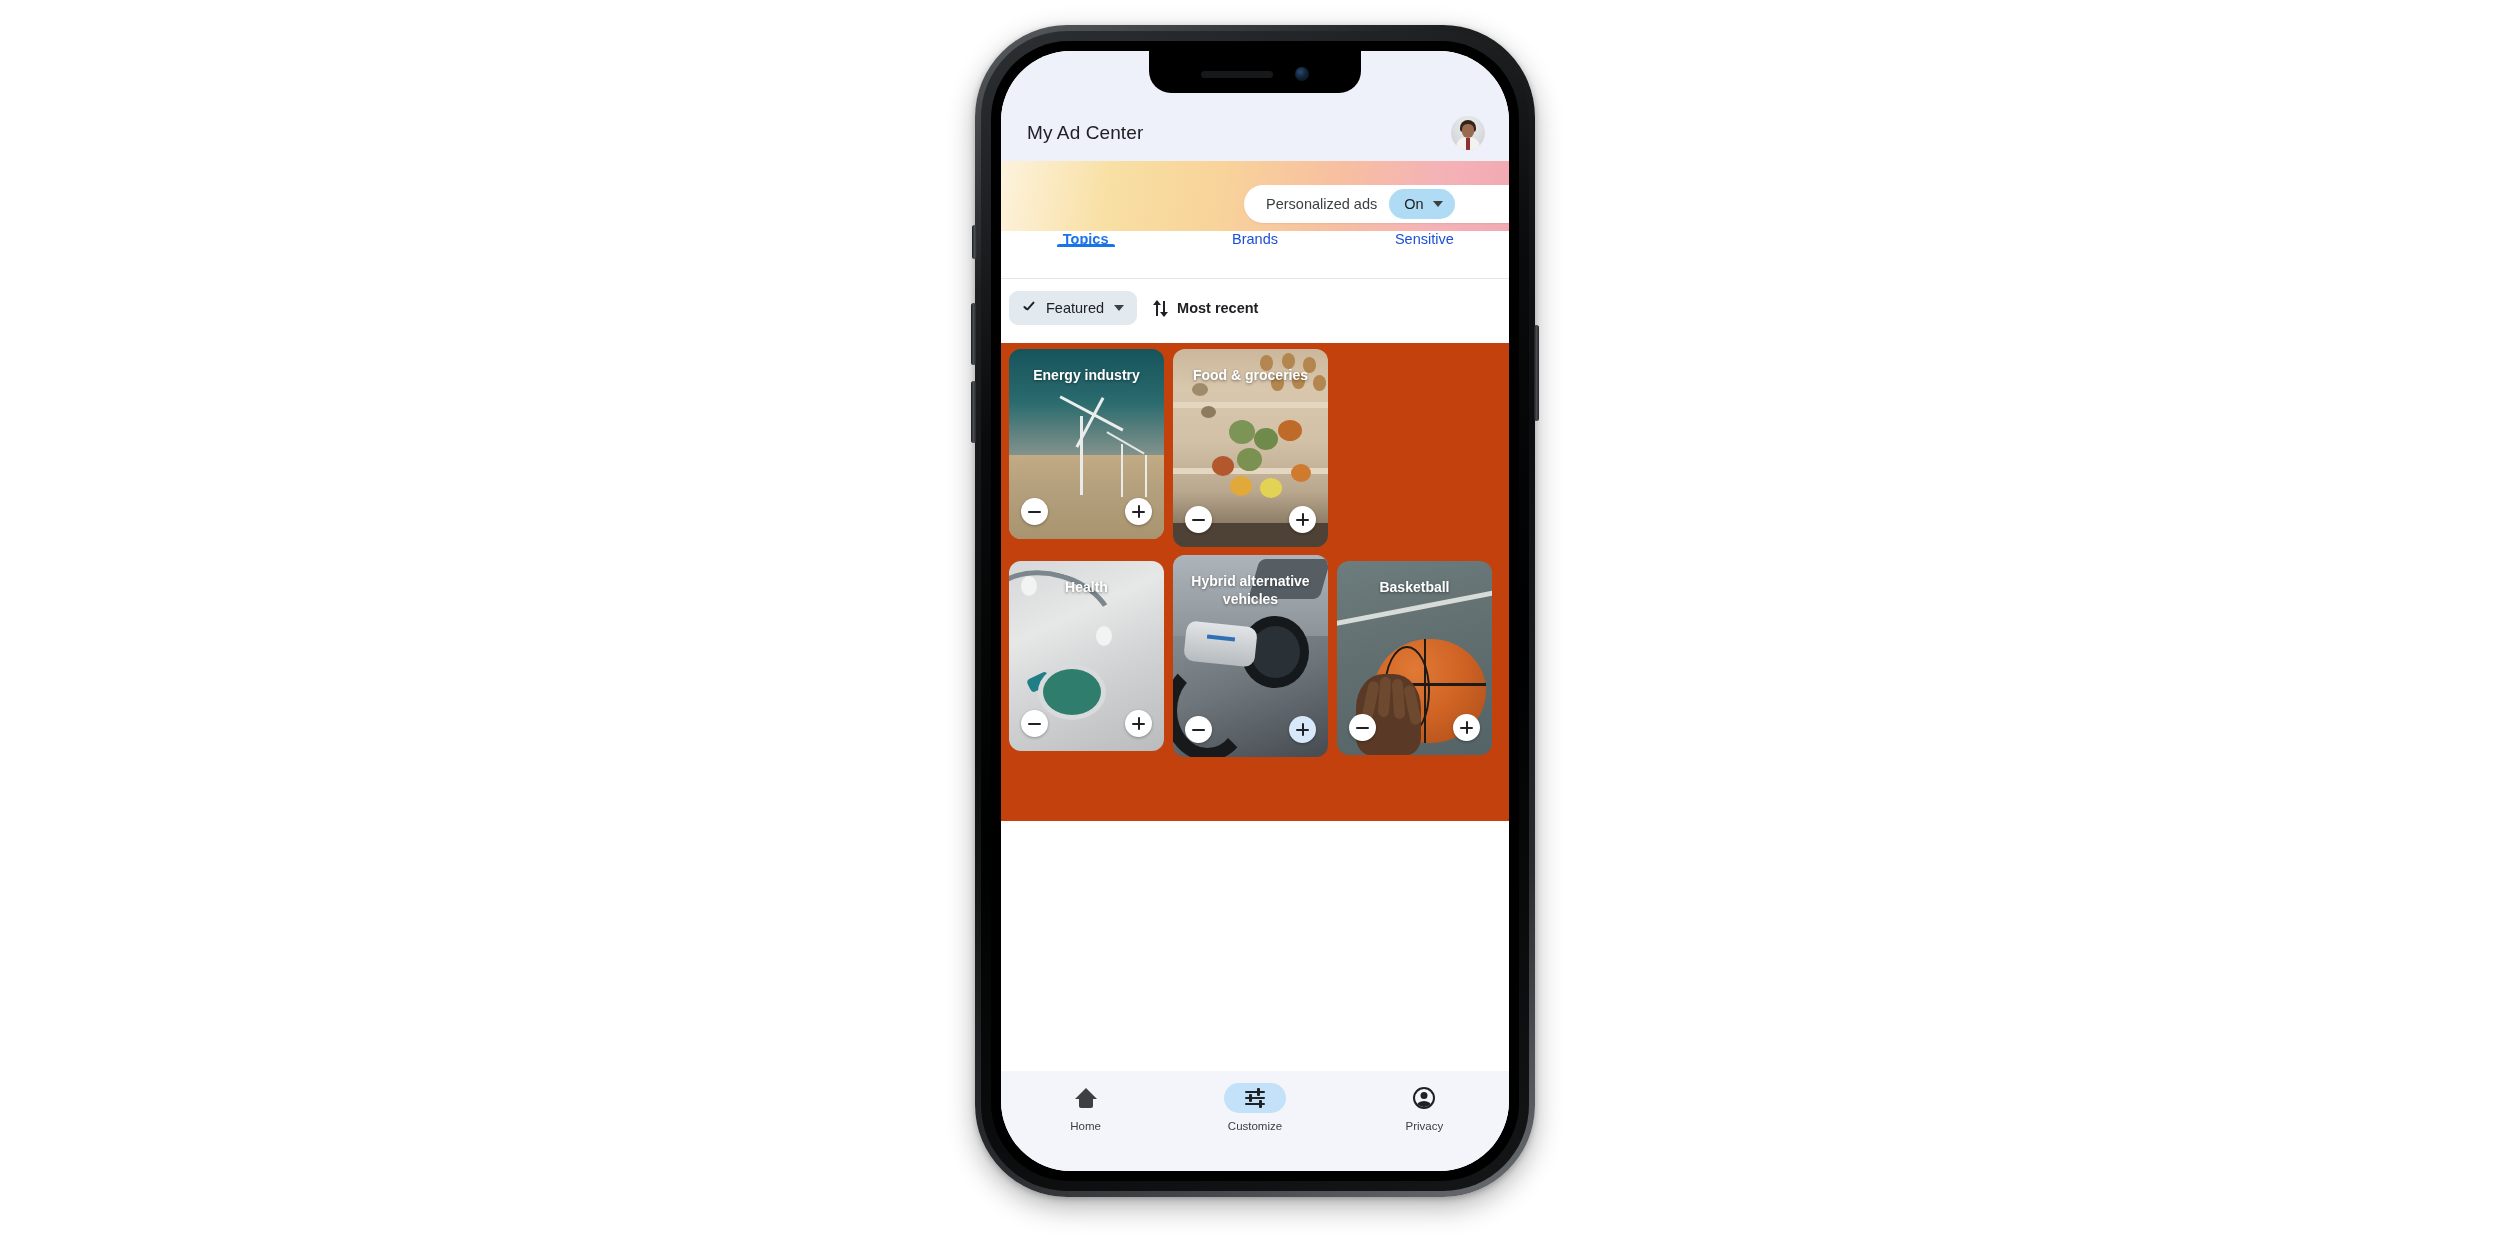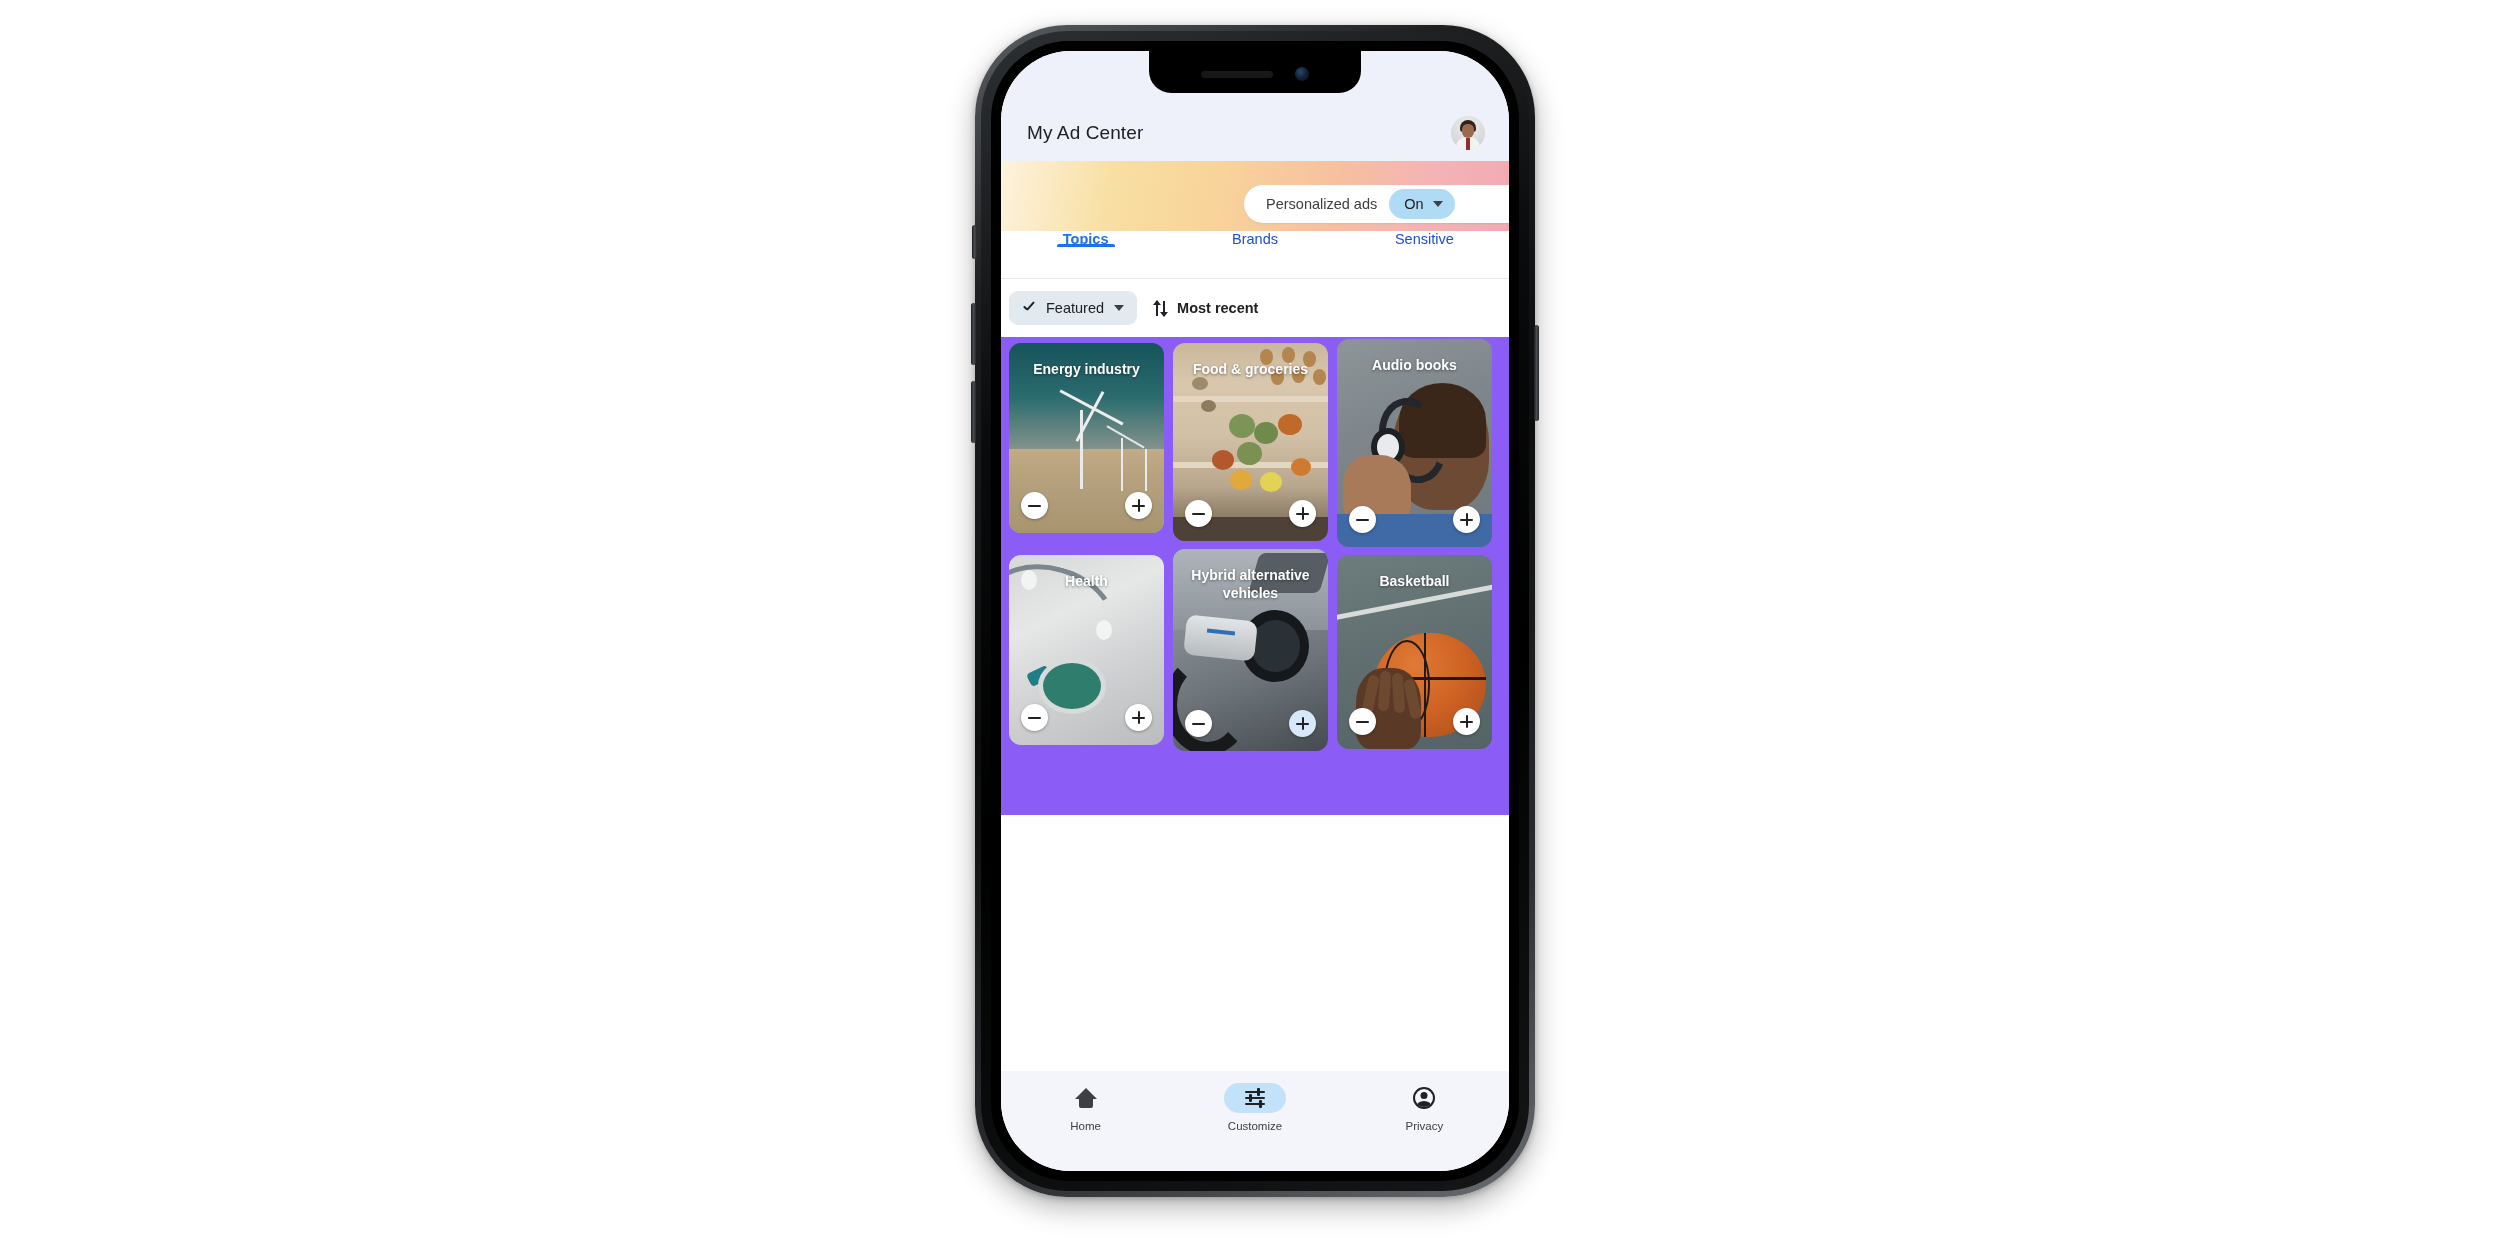--- a/index.html
+++ b/index.html
@@ -171,22 +171,22 @@
     border-left:4px solid transparent;border-right:4px solid transparent;border-bottom:5px solid #202124;
   }
   .sort-icon .dn::after {
     content:""; position:absolute; left:-3px; bottom:-1px; width:0;height:0;
     border-left:4px solid transparent;border-right:4px solid transparent;border-top:5px solid #202124;
   }
   #most-recent-label { font-size: 14.5px; color: #202124; font-weight: 600; }
 
   
   #cards-area {
-    position: absolute; top: 286px; left: 0; width: 100%; height: 478px;
-    background: #8b5cf6;
+    position: absolute; top: 292px; left: 0; width: 100%; height: 478px;
+    background: #c2410c;
   }
   .card {
     position: absolute; border-radius: 12px; overflow: hidden;
   }
   .card-title {
     position: absolute; top: 18px; left: 10px; right: 10px;
     text-align: center; font-size: 14px; font-weight: 600; color: #fff;
     line-height: 1.28; text-shadow: 0 1px 3px rgba(0,0,0,.45);
     z-index: 5;
   }
@@ -417,40 +417,20 @@
             <div class="act-btn">
                 <span class="hbar"></span>
               </div>
             <div class="act-btn">
                 <span class="hbar"></span>
                 <span class="vbar"></span>
               </div>
           </div>
         </div>
 
-        <div class="card" style="left:336px; top:2px; width:155px; height:208px;">
-          <div class="ph ph-audio">
-            <div class="head"></div>
-              <div class="hair"></div>
-              <div class="band"></div>
-            <div class="cup"></div>
-              <div class="hand"></div>
-              <div class="shirt"></div>
-          </div>
-          <div class="card-title">Audio books</div>
-          <div class="card-actions">
-            <div class="act-btn">
-                <span class="hbar"></span>
-              </div>
-            <div class="act-btn">
-                <span class="hbar"></span>
-                <span class="vbar"></span>
-              </div>
-          </div>
-        </div>
 
         <div class="card" style="left:8px; top:218px; width:155px; height:190px;">
           <div class="ph ph-health">
             <div class="tube t1"></div>
               <div class="ear e1"></div>
               <div class="ear e2"></div>
             <div class="accent"></div>
               <div class="disc"></div>
           </div>
           <div class="card-title">Health</div>

